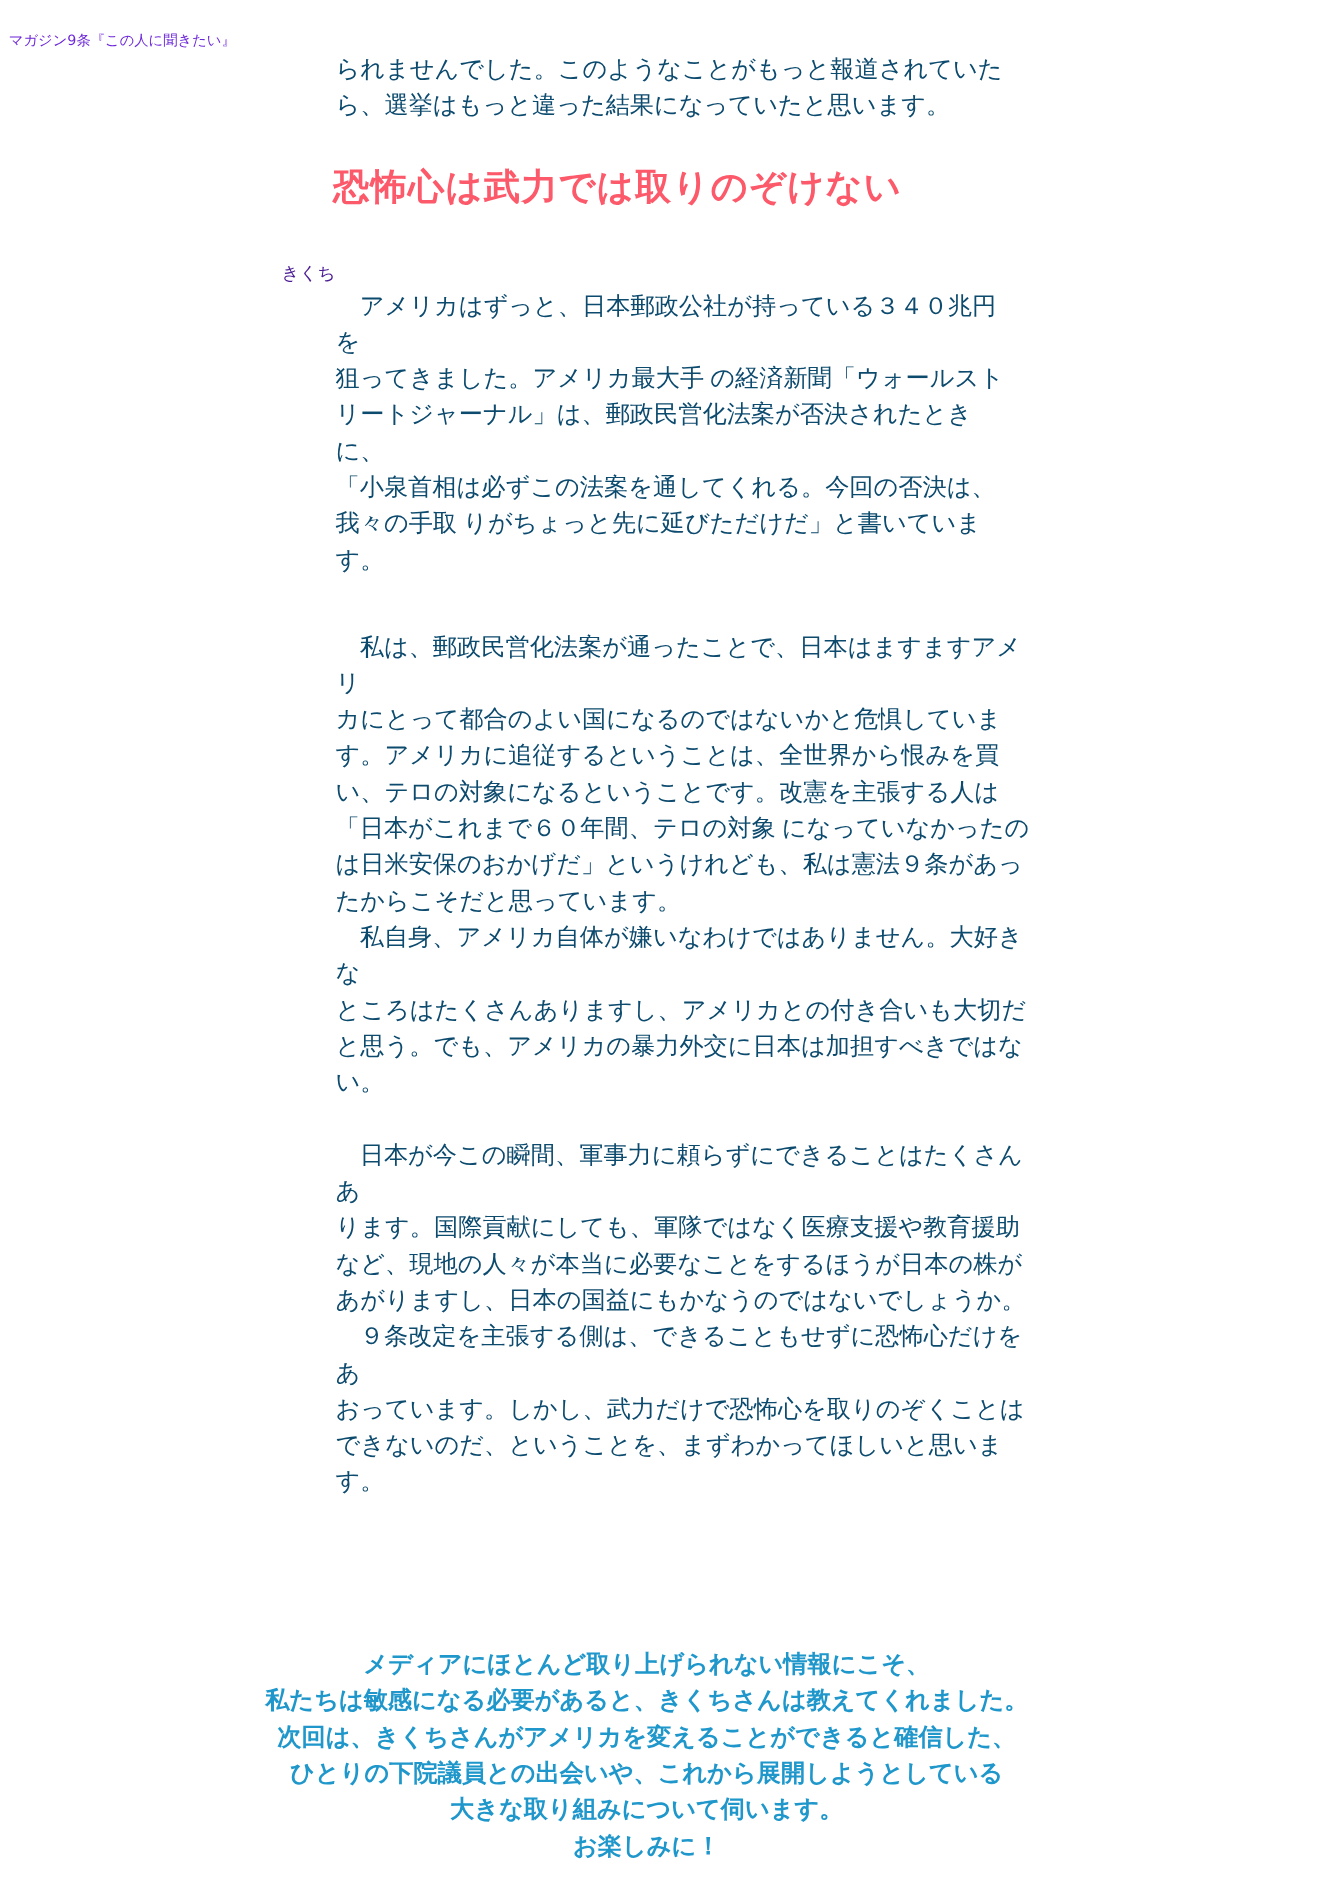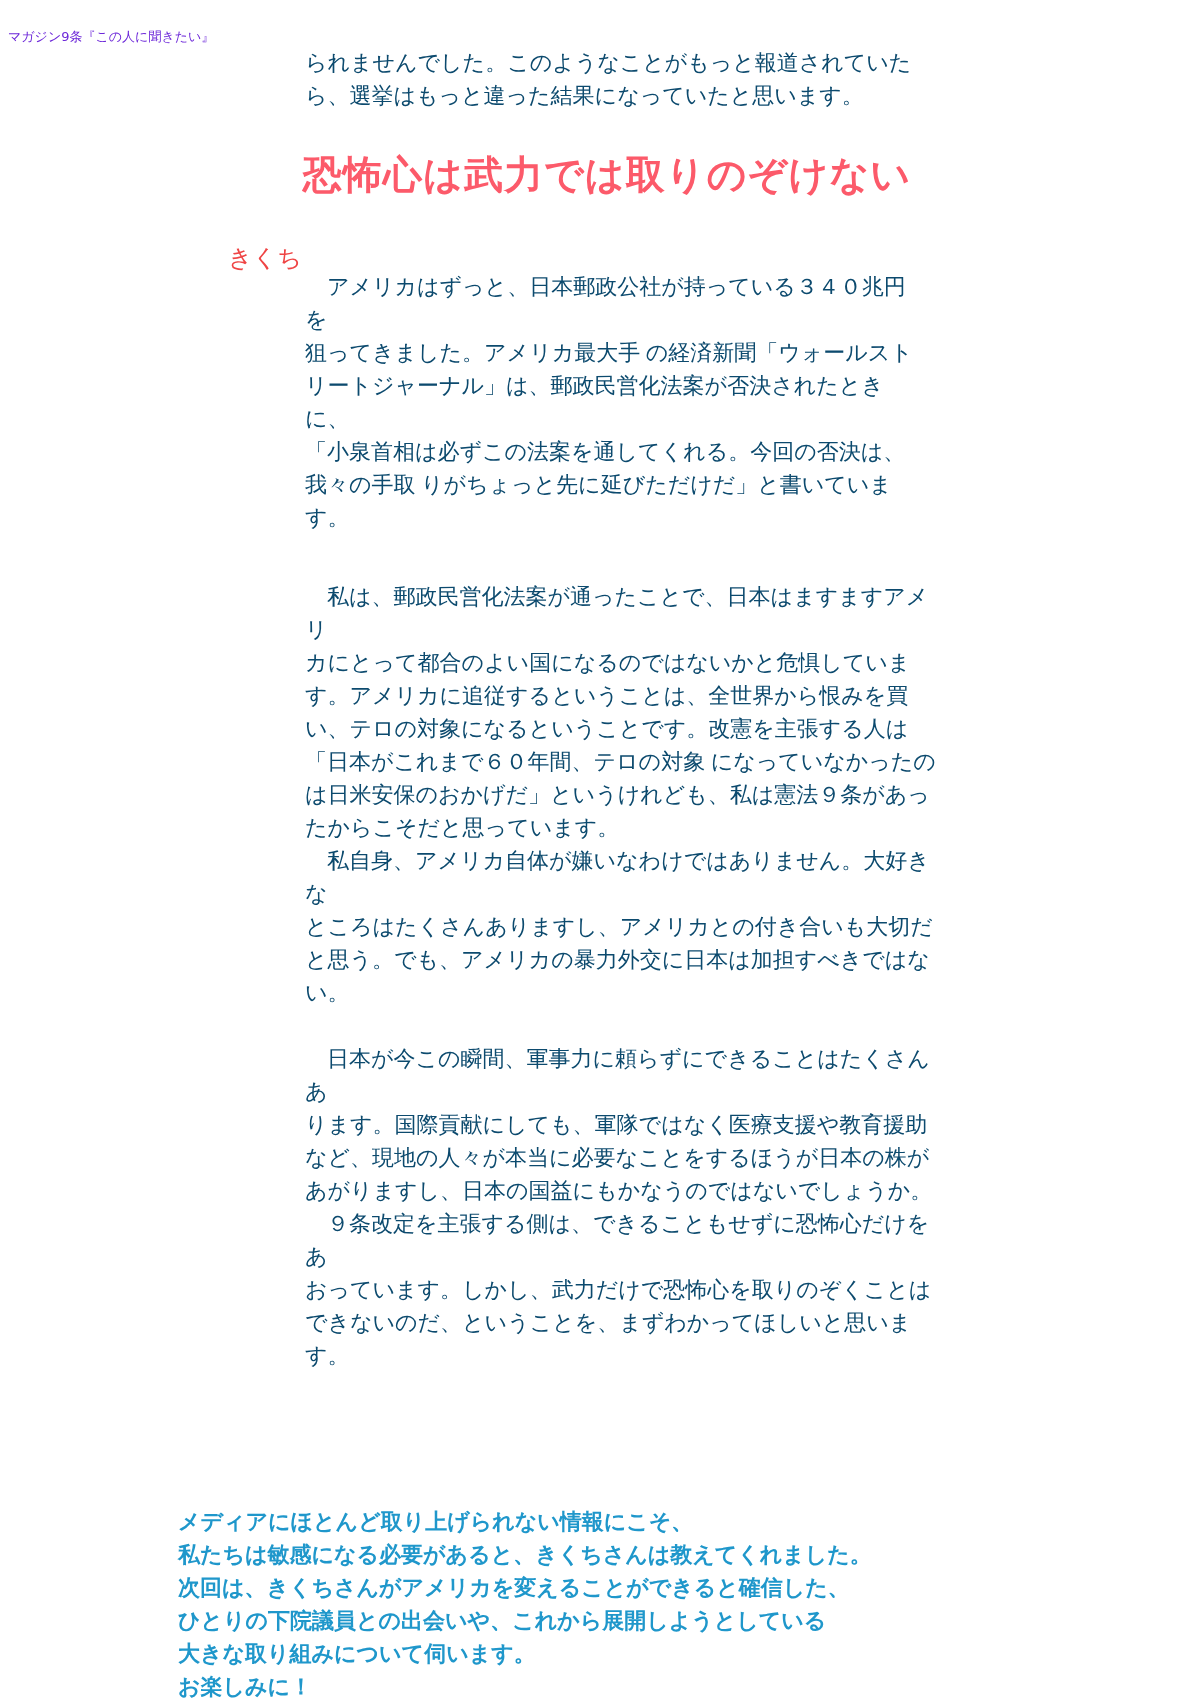--- a/index.html
+++ b/index.html
@@ -27,46 +27,48 @@
     color:#0c4a6e;
   }
   .intro{
     margin:46px 0 0 305px;
     width:660px;
   }
   .heading{
     margin:36px 0 0 303px;
     font-family:"DejaVu Sans","Liberation Sans",sans-serif;
     font-weight:bold;
-    font-size:39px;
+    font-size:33px;
     letter-spacing:1px;
     color:#fc5a6a;
   }
   .interview{
     display:flex;
     margin:40px 0 0 228px;
   }
   .speaker{
     flex:0 0 77px;
-    font-size:24px;
+    font-size:16px;
     line-height:33px;
-    color:#ef4444;
+    color:#4c1d95;
+    text-align:right;
   }
   .interview .para{width:620px;margin-top:28px;}
   .p2{
     margin:46px 0 0 305px;
     width:640px;
   }
   .p3{
     margin:33px 0 0 305px;
     width:640px;
   }
   .outro{
     margin:133px auto 0;
     width:820px;
+    text-align:center;
     white-space:pre-line;
     font-size:22px;
     line-height:33px;
     font-weight:bold;
     color:#1f97cb;
     position:relative;
     left:-12px;
   }
   .mail-figure{
     margin:16px auto 0;

